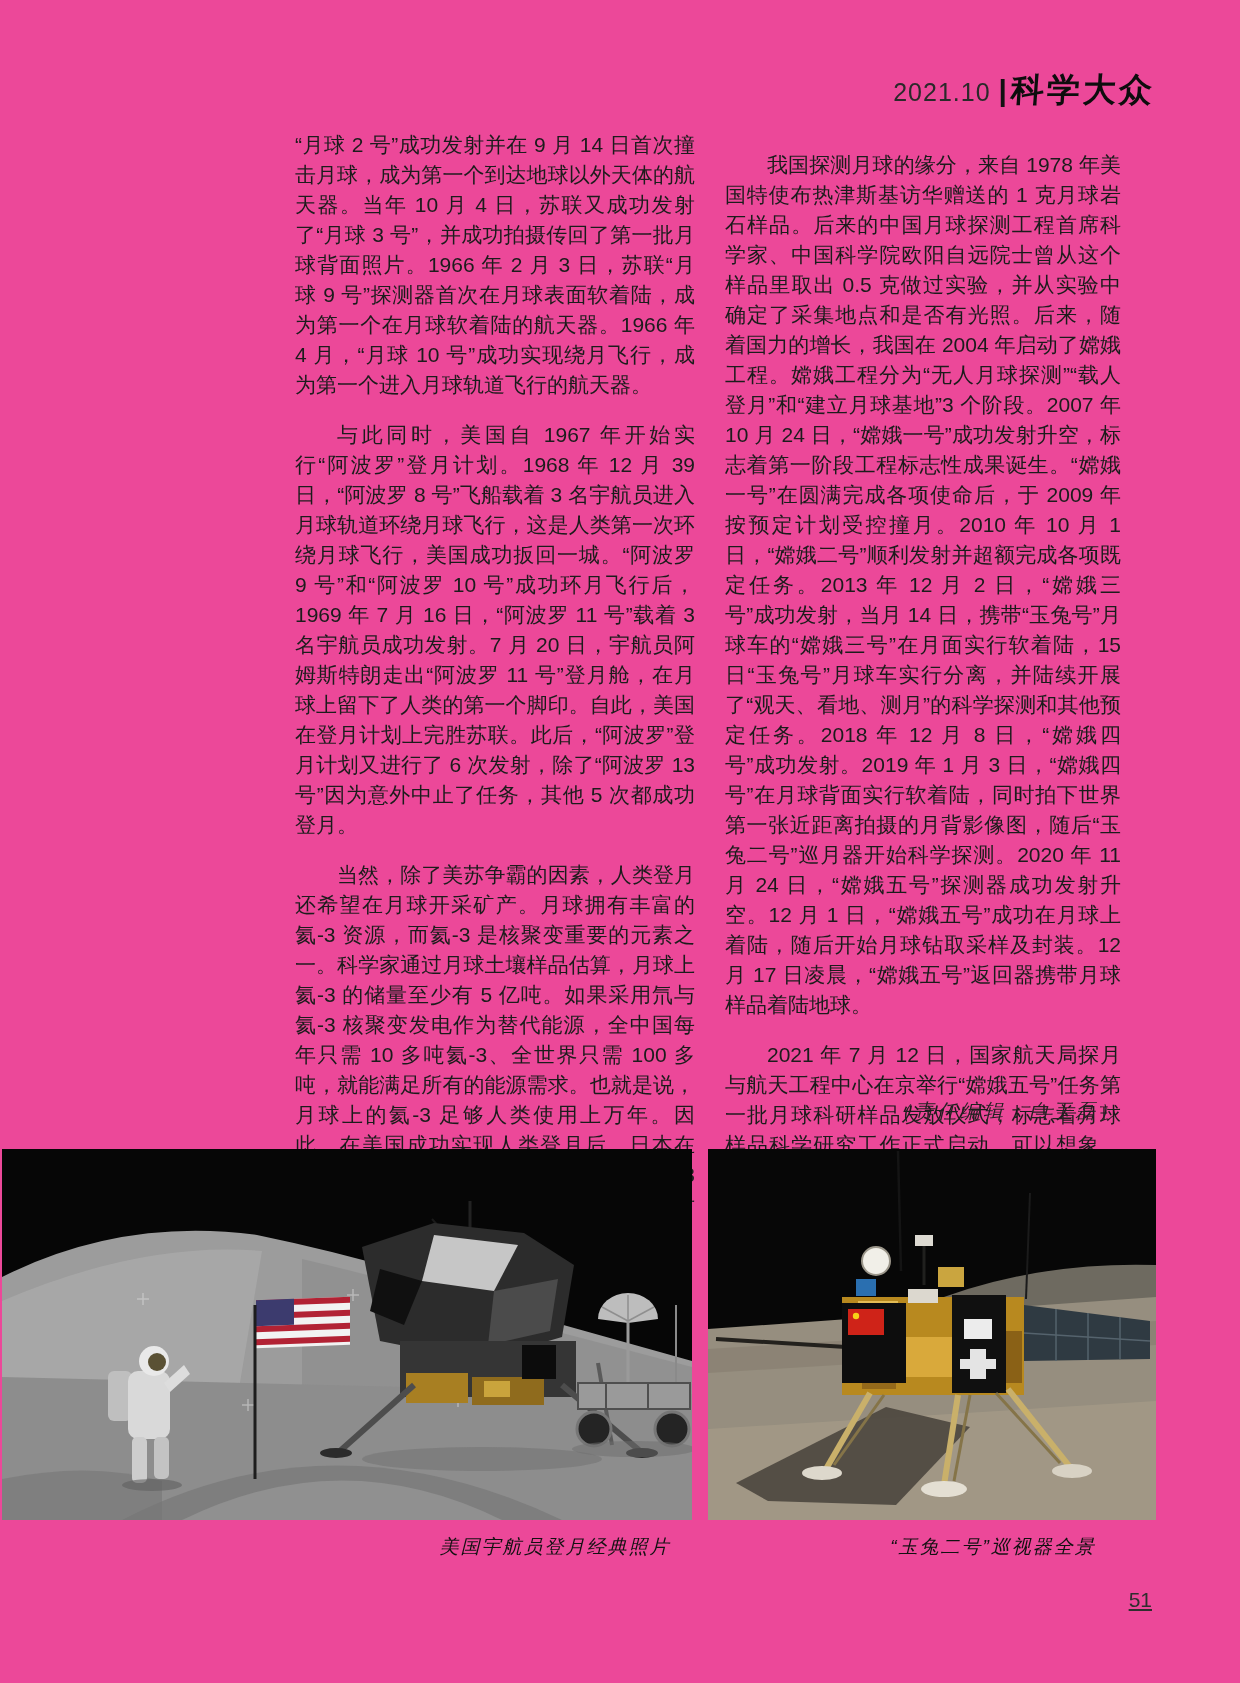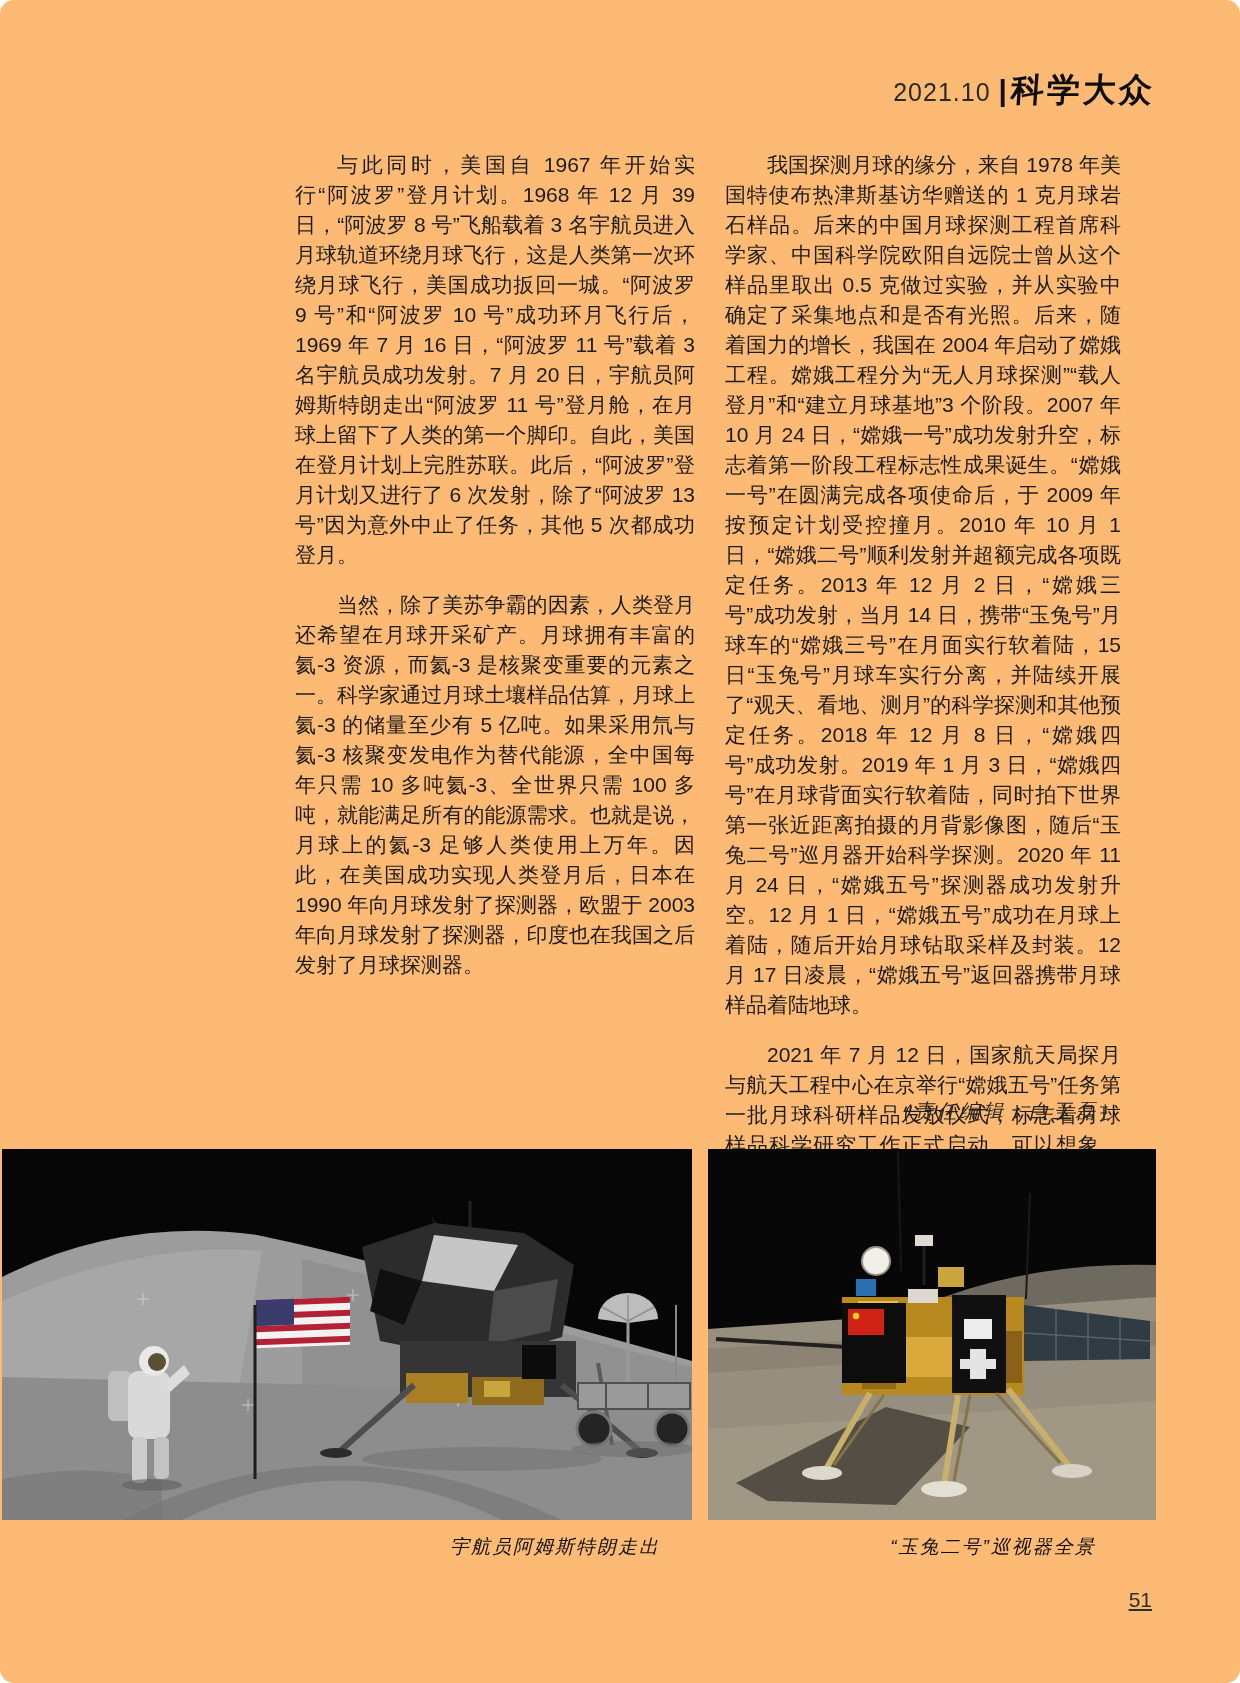--- a/index.html
+++ b/index.html
@@ -4,21 +4,21 @@
 <style>
   * { margin:0; padding:0; box-sizing:border-box; }
   html,body { width:1240px; height:1683px; }
   body {
     background:#ffffff;
     font-family:"Liberation Sans", sans-serif;
     color:#1c1c1c;
     position:relative;
     overflow:hidden;
   }
-  .page { position:absolute; inset:0; background:#fdba74;border-radius:14px; }
+  .page { position:absolute; inset:0; background:#ec4899; }
 
   
   .header { position:absolute; top:68px; right:85px; display:flex; align-items:baseline; }
   .issue { font-size:25px; color:#2a2a2a; letter-spacing:1px; }
   .sep   { font-size:30px; font-weight:700; margin:0 4px 0 8px; color:#111; }
   .brand { font-size:33px; font-weight:900; font-family:"DejaVu Serif", serif;
            letter-spacing:3px; color:#0d0d0d; transform:skewX(-4deg); }
 
   
   .col {
@@ -57,20 +57,21 @@
 
 <div class="page">
 
   <div class="header">
     <span class="issue">2021.10</span>
     <span class="sep">|</span>
     <span class="brand">科学大众</span>
   </div>
 
   <div class="col col-left">
+    <p>“月球 2 号”成功发射并在 9 月 14 日首次撞击月球，成为第一个到达地球以外天体的航天器。当年 10 月 4 日，苏联又成功发射了“月球 3 号”，并成功拍摄传回了第一批月球背面照片。1966 年 2 月 3 日，苏联“月球 9 号”探测器首次在月球表面软着陆，成为第一个在月球软着陆的航天器。1966 年 4 月，“月球 10 号”成功实现绕月飞行，成为第一个进入月球轨道飞行的航天器。</p>
     <p class="indent">与此同时，美国自 1967 年开始实行“阿波罗”登月计划。1968 年 12 月 39 日，“阿波罗 8 号”飞船载着 3 名宇航员进入月球轨道环绕月球飞行，这是人类第一次环绕月球飞行，美国成功扳回一城。“阿波罗 9 号”和“阿波罗 10 号”成功环月飞行后，1969 年 7 月 16 日，“阿波罗 11 号”载着 3 名宇航员成功发射。7 月 20 日，宇航员阿姆斯特朗走出“阿波罗 11 号”登月舱，在月球上留下了人类的第一个脚印。自此，美国在登月计划上完胜苏联。此后，“阿波罗”登月计划又进行了 6 次发射，除了“阿波罗 13 号”因为意外中止了任务，其他 5 次都成功登月。</p>
     <p class="indent">当然，除了美苏争霸的因素，人类登月还希望在月球开采矿产。月球拥有丰富的氦-3 资源，而氦-3 是核聚变重要的元素之一。科学家通过月球土壤样品估算，月球上氦-3 的储量至少有 5 亿吨。如果采用氘与氦-3 核聚变发电作为替代能源，全中国每年只需 10 多吨氦-3、全世界只需 100 多吨，就能满足所有的能源需求。也就是说，月球上的氦-3 足够人类使用上万年。因此，在美国成功实现人类登月后，日本在 1990 年向月球发射了探测器，欧盟于 2003 年向月球发射了探测器，印度也在我国之后发射了月球探测器。</p>
   </div>
 
   <div class="col col-right">
     <p class="indent">我国探测月球的缘分，来自 1978 年美国特使布热津斯基访华赠送的 1 克月球岩石样品。后来的中国月球探测工程首席科学家、中国科学院欧阳自远院士曾从这个样品里取出 0.5 克做过实验，并从实验中确定了采集地点和是否有光照。后来，随着国力的增长，我国在 2004 年启动了嫦娥工程。嫦娥工程分为“无人月球探测”“载人登月”和“建立月球基地”3 个阶段。2007 年 10 月 24 日，“嫦娥一号”成功发射升空，标志着第一阶段工程标志性成果诞生。“嫦娥一号”在圆满完成各项使命后，于 2009 年按预定计划受控撞月。2010 年 10 月 1 日，“嫦娥二号”顺利发射并超额完成各项既定任务。2013 年 12 月 2 日，“嫦娥三号”成功发射，当月 14 日，携带“玉兔号”月球车的“嫦娥三号”在月面实行软着陆，15 日“玉兔号”月球车实行分离，并陆续开展了“观天、看地、测月”的科学探测和其他预定任务。2018 年 12 月 8 日，“嫦娥四号”成功发射。2019 年 1 月 3 日，“嫦娥四号”在月球背面实行软着陆，同时拍下世界第一张近距离拍摄的月背影像图，随后“玉兔二号”巡月器开始科学探测。2020 年 11 月 24 日，“嫦娥五号”探测器成功发射升空。12 月 1 日，“嫦娥五号”成功在月球上着陆，随后开始月球钻取采样及封装。12 月 17 日凌晨，“嫦娥五号”返回器携带月球样品着陆地球。</p>
     <p class="indent">2021 年 7 月 12 日，国家航天局探月与航天工程中心在京举行“嫦娥五号”任务第一批月球科研样品发放仪式，标志着月球样品科学研究工作正式启动。可以想象，一些月球秘密即将被揭开，让我们拭目以待。</p>
   </div>
 
   <div class="credit">（责任编辑：白玉磊）</div>
@@ -218,18 +219,18 @@
           <line x1="262" y1="246" x2="246" y2="332"></line>
           <line x1="288" y1="244" x2="352" y2="314"></line>
         </g>
         <ellipse cx="114" cy="324" rx="20" ry="7" fill="#ddd8cc"></ellipse>
         <ellipse cx="236" cy="340" rx="23" ry="8" fill="#e4dfd3"></ellipse>
         <ellipse cx="364" cy="322" rx="20" ry="7" fill="#d8d2c4"></ellipse>
       </g>
     </svg>
   </div>
 
-  <div class="caption caption-left">宇航员阿姆斯特朗走出</div>
+  <div class="caption caption-left">美国宇航员登月经典照片</div>
   <div class="caption caption-right">“玉兔二号”巡视器全景</div>
 
   <div class="page-num">51</div>
 
 </div>
 
 </body></html>

